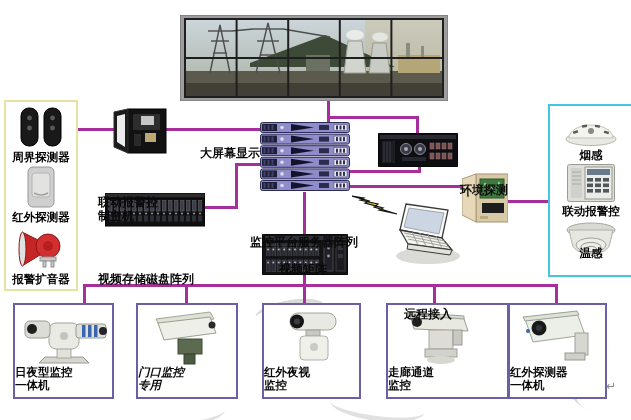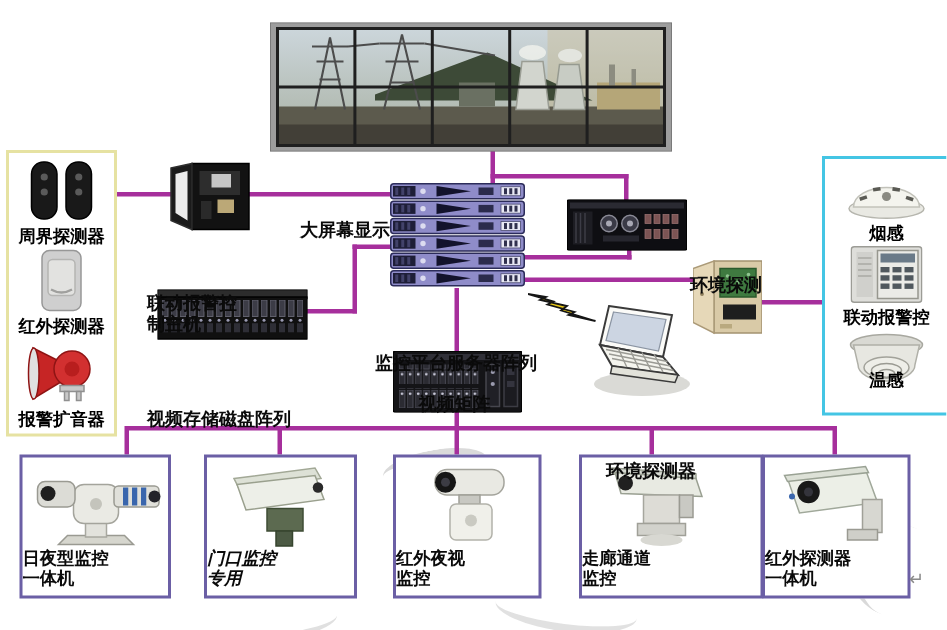--- a/index.html
+++ b/index.html
@@ -279,21 +279,21 @@
         <line x1="14" y1="36" x2="55" y2="44"></line>
         <line x1="16" y1="39" x2="57" y2="47"></line>
         <line x1="20" y1="32" x2="26" y2="45"></line>
           <line x1="28" y1="33" x2="34" y2="46"></line>
         <line x1="36" y1="35" x2="42" y2="47"></line>
           <line x1="44" y1="36" x2="50" y2="48"></line>
       </g>
       <polygon points="16,44 60,50 58,55 15,49" fill="#e2e2da" stroke="#3a3a3a" stroke-width="1"></polygon>
     </svg>
   </div>
-  <div class="lbl" style="left:404px;top:264px;width:52px;">环境探测器</div>
+  <div class="lbl" style="left:404px;top:264px;width:52px;">远程接入</div>
 
   <div class="panel" id="right-panel">
     <div class="inpanel" style="left:14px;top:6px;">
       <svg width="54" height="35" viewBox="0 0 54 35">
         <ellipse cx="27" cy="27" rx="25" ry="6.5" fill="#e9e9e3" stroke="#b6b6ae"></ellipse>
         <path d="M5,26 A22,13 0 0 1 49,26 Z" fill="#f4f4ee" stroke="#c2c2ba"></path>
         <g fill="#5a5a54">
           <rect x="9" y="19" width="5" height="2.4" transform="rotate(-18 11 20)"></rect>
           <rect x="18" y="13" width="5" height="2.4" transform="rotate(-8 20 14)"></rect>
           <rect x="31" y="13" width="5" height="2.4" transform="rotate(8 33 14)"></rect>

